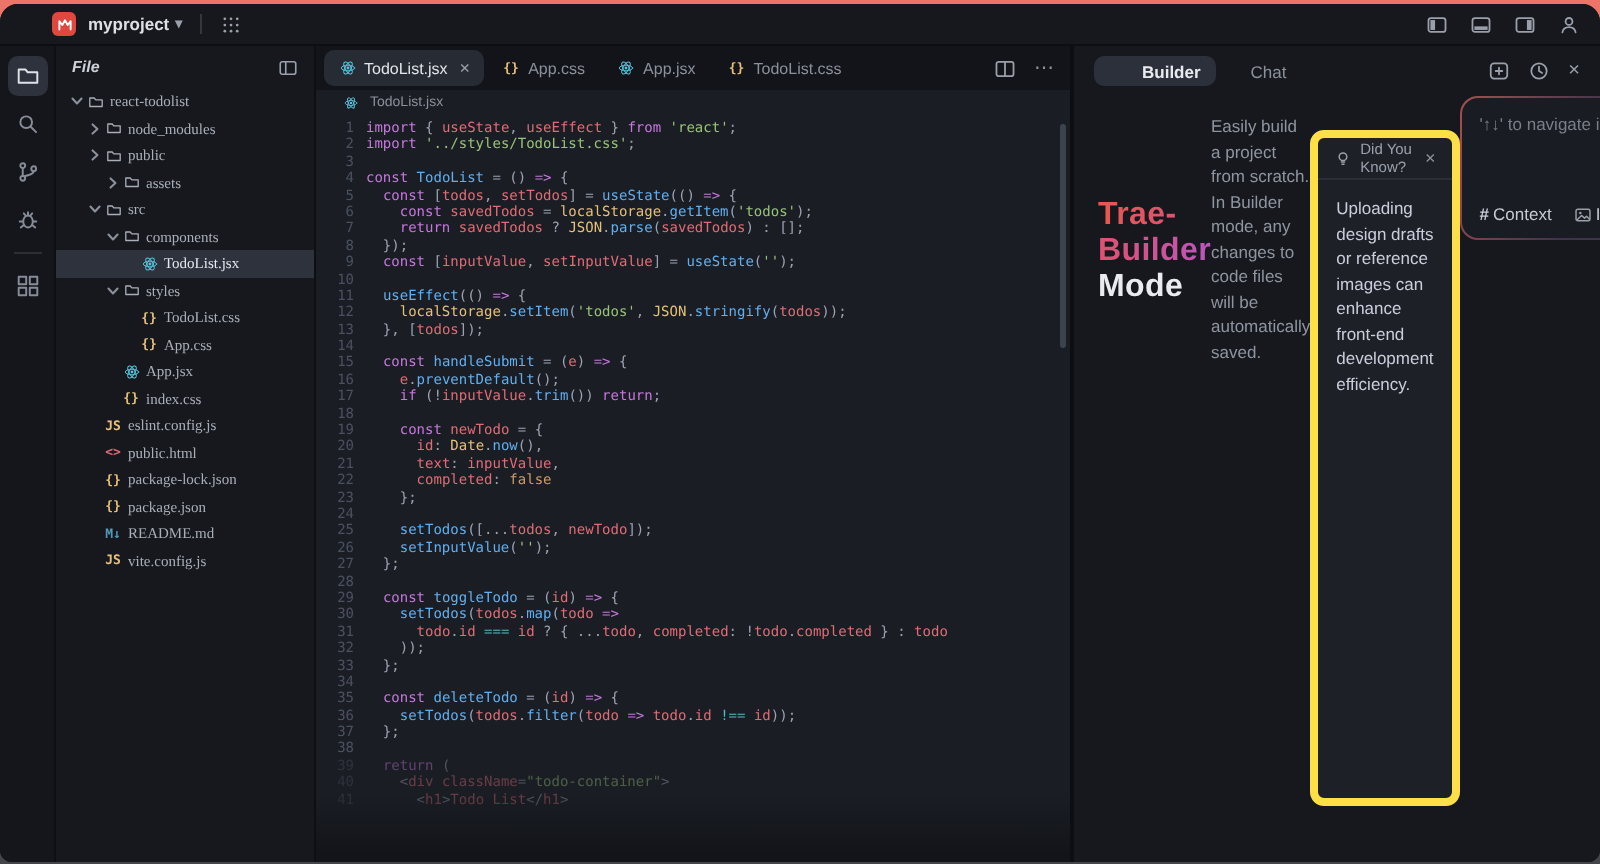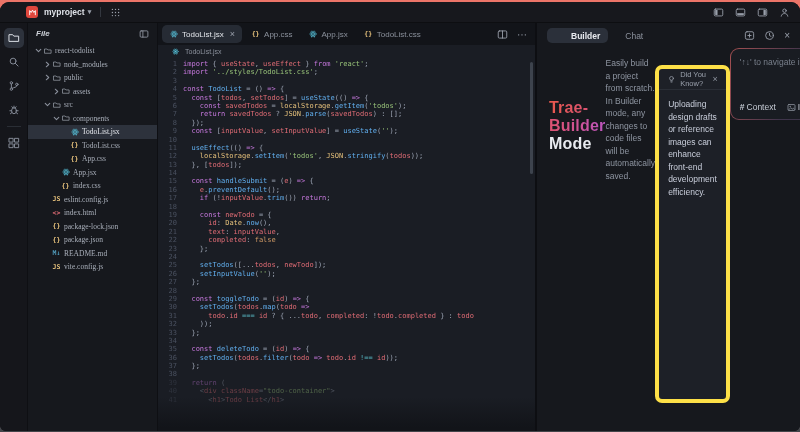--- a/index.html
+++ b/index.html
@@ -298,20 +298,33 @@
                 <g fill="none" stroke="currentColor" stroke-width="1.5">
                   <ellipse cx="12" cy="12" rx="10" ry="4.2"></ellipse>
                   <ellipse cx="12" cy="12" rx="10" ry="4.2" transform="rotate(60 12 12)"></ellipse>
                   <ellipse cx="12" cy="12" rx="10" ry="4.2" transform="rotate(120 12 12)"></ellipse>
                 </g>
                 <circle cx="12" cy="12" r="2.2" fill="currentColor"></circle>
               </svg>
             </span>
     <span class="tlabel">TodoList.jsx</span>
           </div>
+          <div class="trow" style="padding-left:24px">
+    <span class="chev">
+              <svg class="si" viewBox="0 0 8 8" style="width:7px;height:7px" fill="none" stroke="currentColor" stroke-width="1.2">
+                <path d="M1.4 2.6L4 5.4 6.6 2.6"></path>
+              </svg>
+            </span>
+            <span class="ticon">
+              <svg class="si" viewBox="0 0 16 16" fill="none" stroke="currentColor" stroke-width="1.3">
+                <path d="M1.8 4h4.4l1.6 1.9h6.4v6.6H1.8z"></path>
+              </svg>
+            </span>
+    <span class="tlabel">styles</span>
+          </div>
           <div class="trow" style="padding-left:33px">
     <span class="chev"></span>
             <span class="ticon">
               <span class="ficon" style="color:#e5c07b">{}</span>
             </span>
     <span class="tlabel">TodoList.css</span>
           </div>
           <div class="trow" style="padding-left:33px">
     <span class="chev"></span>
             <span class="ticon">
@@ -345,21 +358,21 @@
             <span class="ticon">
               <span class="ficon" style="color:#e5c07b">JS</span>
             </span>
     <span class="tlabel">eslint.config.js</span>
           </div>
           <div class="trow" style="padding-left:15px">
     <span class="chev"></span>
             <span class="ticon">
               <span class="ficon" style="color:#e06c75">&lt;&gt;</span>
             </span>
-    <span class="tlabel">index.html</span>
+    <span class="tlabel">public.html</span>
           </div>
           <div class="trow" style="padding-left:15px">
     <span class="chev"></span>
             <span class="ticon">
               <span class="ficon" style="color:#e5c07b">{}</span>
             </span>
     <span class="tlabel">package-lock.json</span>
           </div>
           <div class="trow" style="padding-left:15px">
     <span class="chev"></span>

